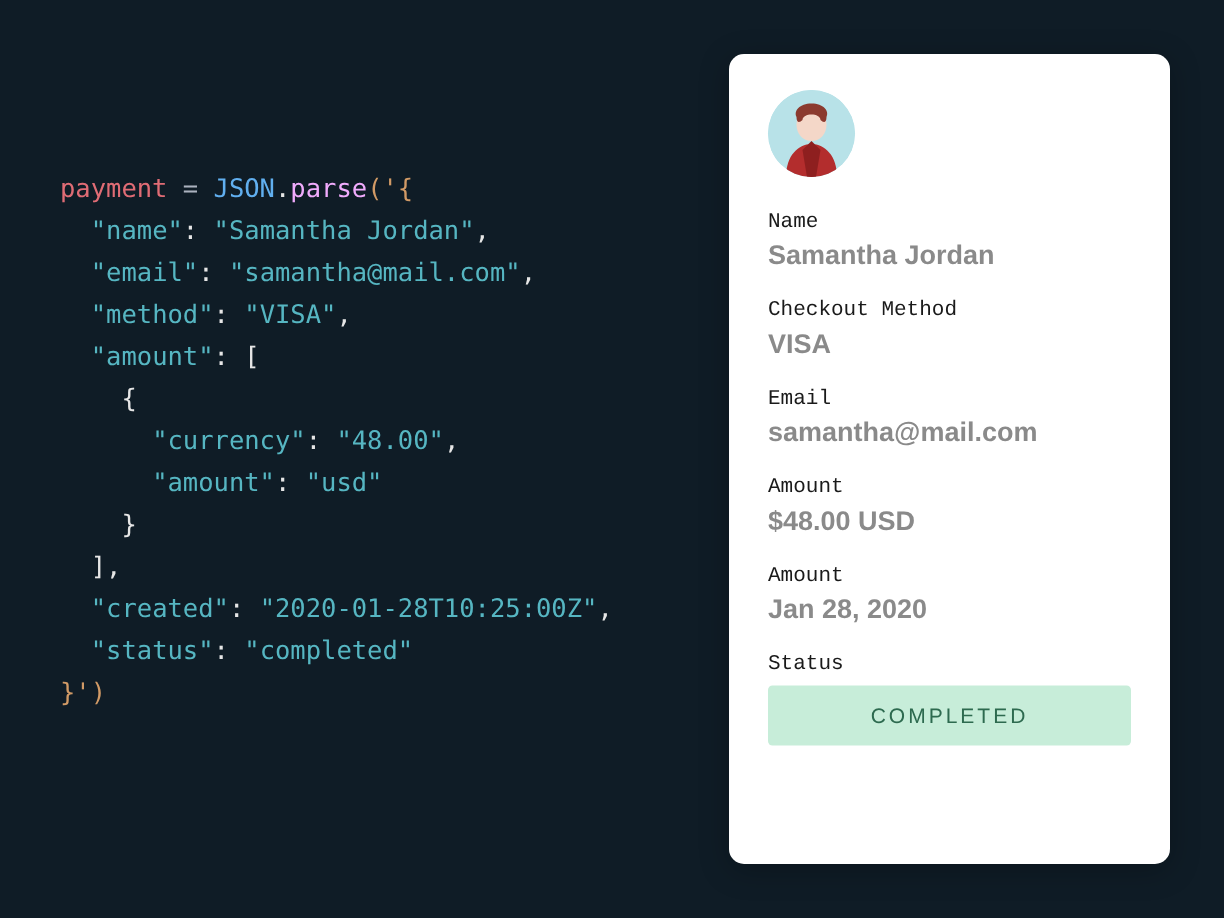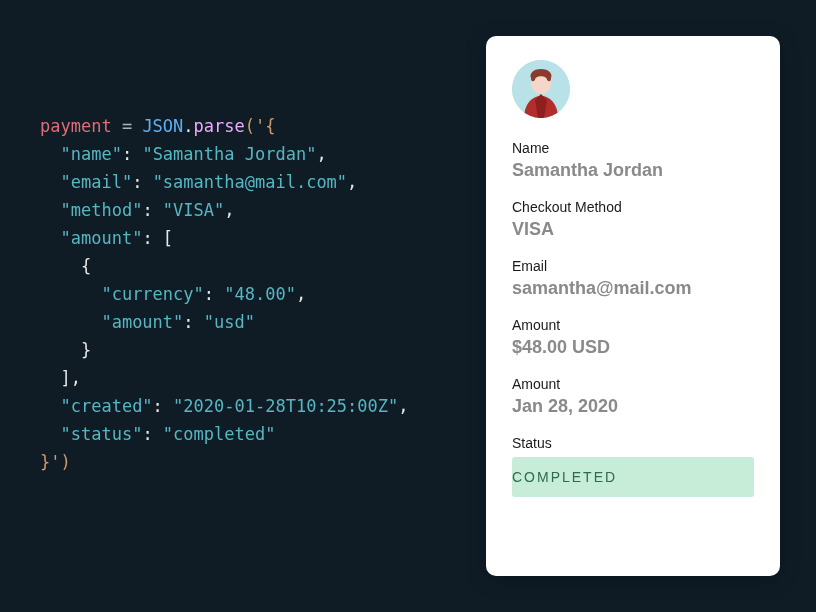--- a/index.html
+++ b/index.html
@@ -53,32 +53,33 @@
       overflow: hidden;
       margin-bottom: 22px;
     }
     .avatar svg { position: absolute; top: 0; left: 0; }
     .field { margin-bottom: 18px; }
     .field-label {
       font-size: 14px;
       color: #1a1a1a;
       font-weight: 500;
       margin-bottom: 4px;
+      font-family: Liberation Mono, monospace;
     }
     .field-value {
       font-size: 18px;
       color: #8a8a8a;
       font-weight: 700;
     }
     .status-badge {
       margin-top: 6px;
       background: #c7edd9;
       color: #2d6a4f;
       border-radius: 3px;
-      text-align: left;
+      text-align: center;
       padding: 12px 0;
       font-size: 14px;
       letter-spacing: 2px;
       font-weight: 500;
     }
   </style>
 </head>
 <body>
 
 <div class="code-area"><span class="tok-var">payment</span><span class="tok-op"> = </span><span class="tok-obj">JSON</span><span class="tok-punct">.</span><span class="tok-fn">parse</span><span class="tok-paren">('{</span>

